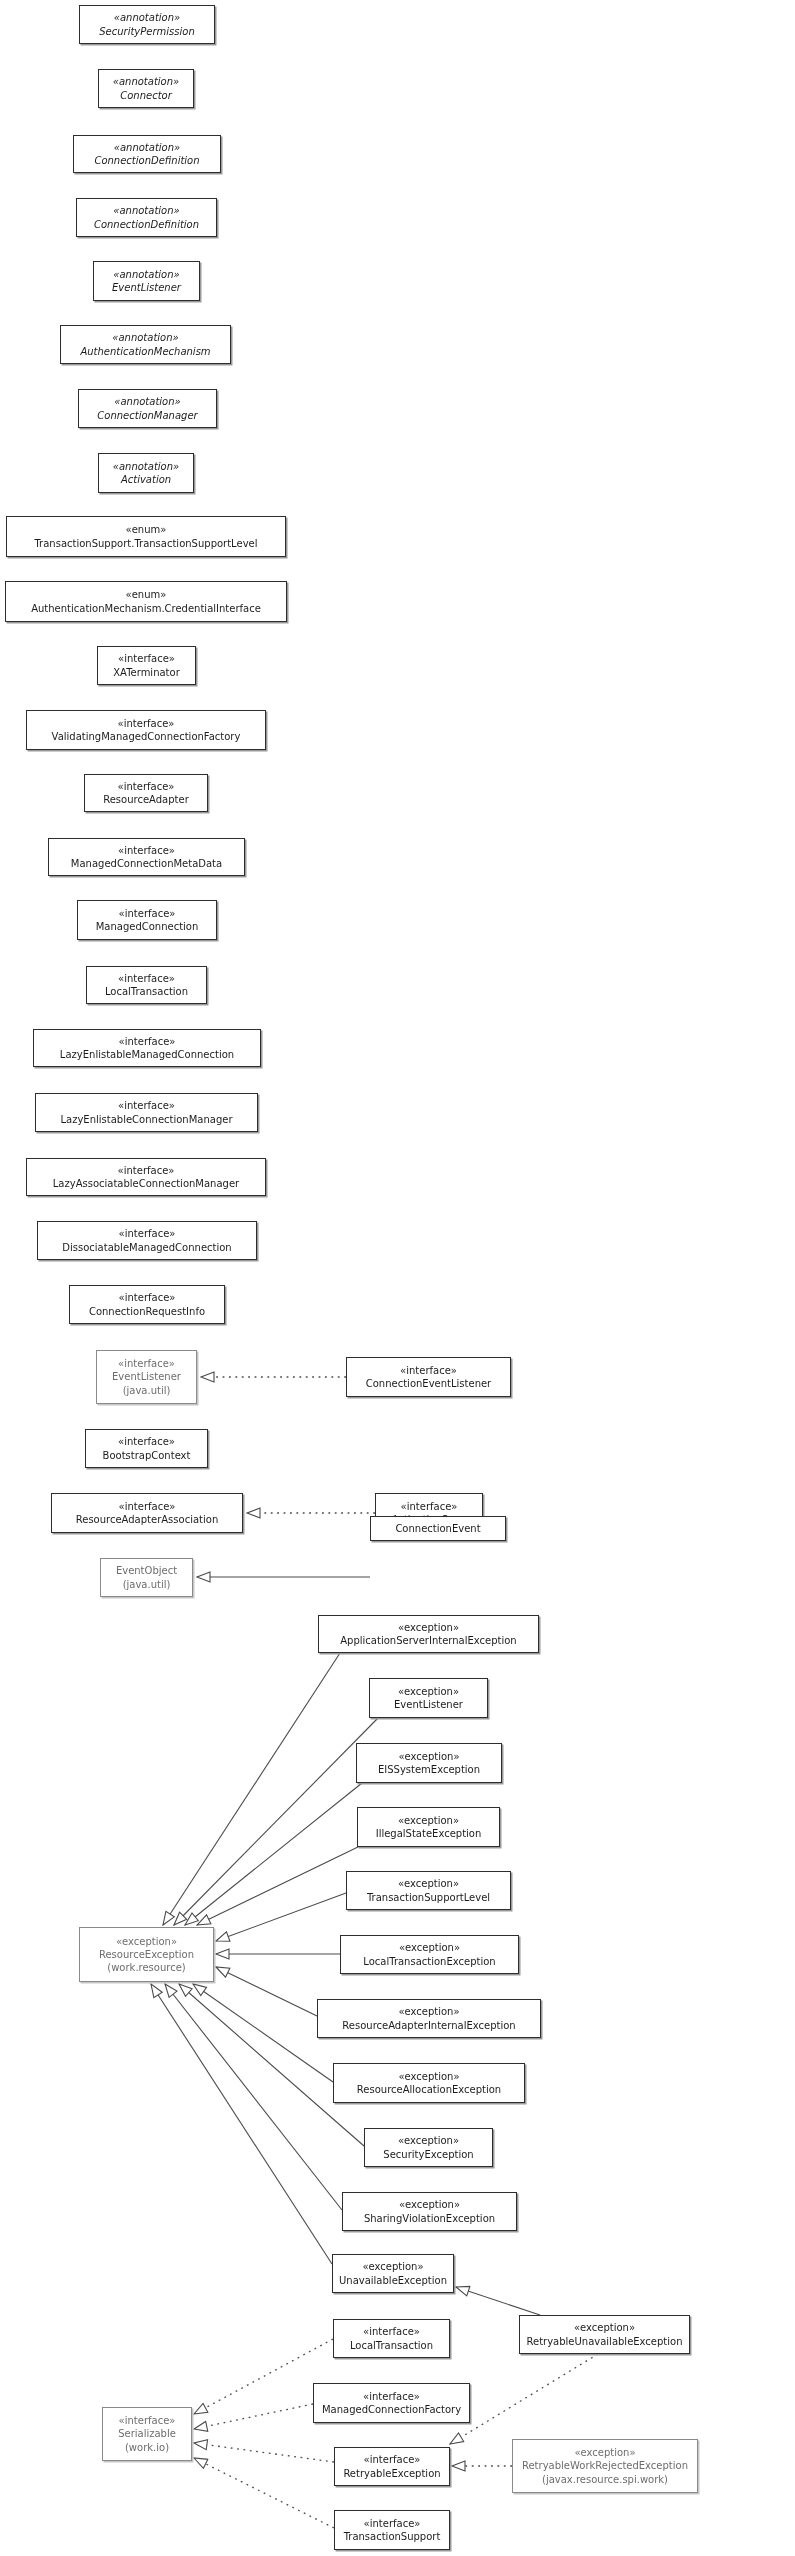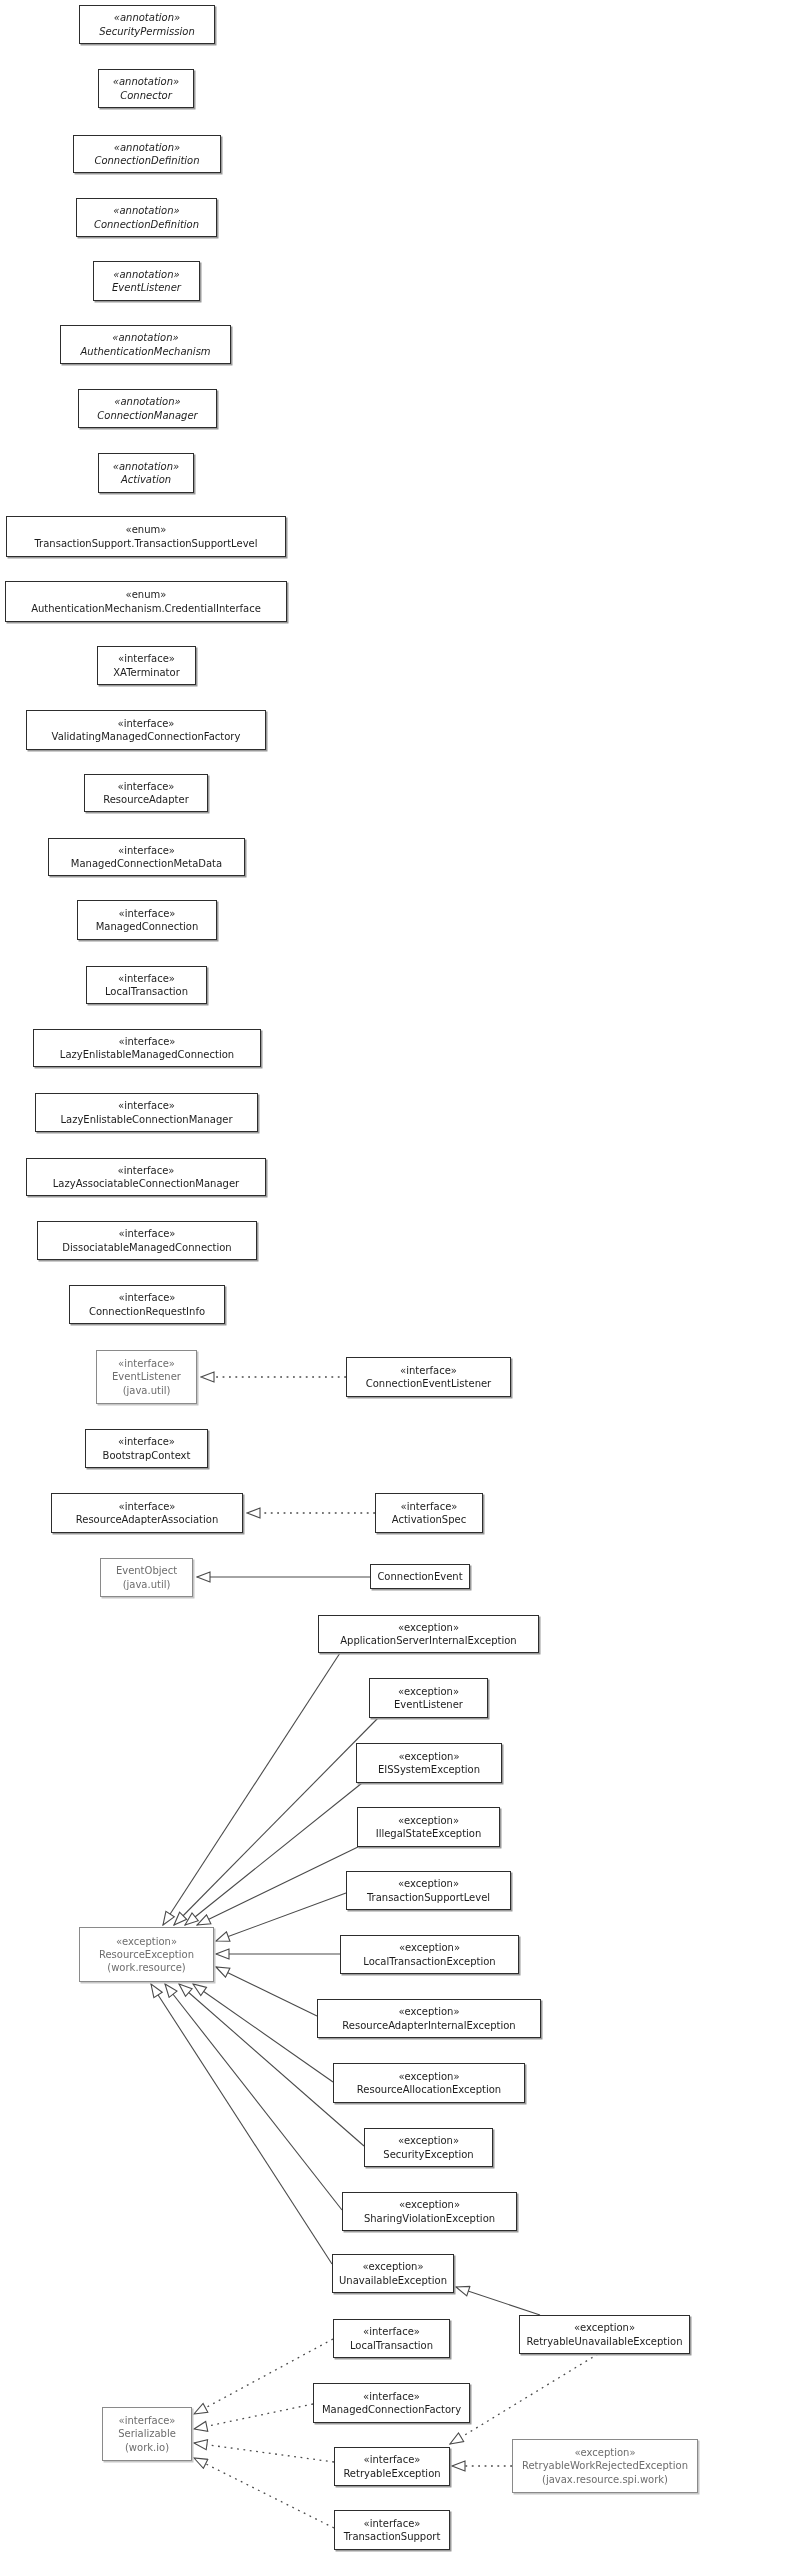--- a/index.html
+++ b/index.html
@@ -167,21 +167,21 @@
         <span>ResourceAdapterAssociation</span>
       </div>
       <div class="node" style="left: 375px; top: 1493px; width: 108px; height: 40px;">
         <span>«interface»</span>
         <span>ActivationSpec</span>
       </div>
       <div class="node external" style="left: 100px; top: 1558px; width: 93px; height: 39px;">
         <span>EventObject</span>
         <span>(java.util)</span>
       </div>
-      <div class="node" style="left: 370px; top: 1564px; width: 100px; height: 25px;">
+      <div class="node" style="left: 370px; top: 1516px; width: 136px; height: 25px;">
         <span>ConnectionEvent</span>
       </div>
       <div class="node" style="left: 318px; top: 1615px; width: 221px; height: 38px;">
         <span>«exception»</span>
         <span>ApplicationServerInternalException</span>
       </div>
       <div class="node" style="left: 369px; top: 1678px; width: 119px; height: 40px;">
         <span>«exception»</span>
         <span>EventListener</span>
       </div>

